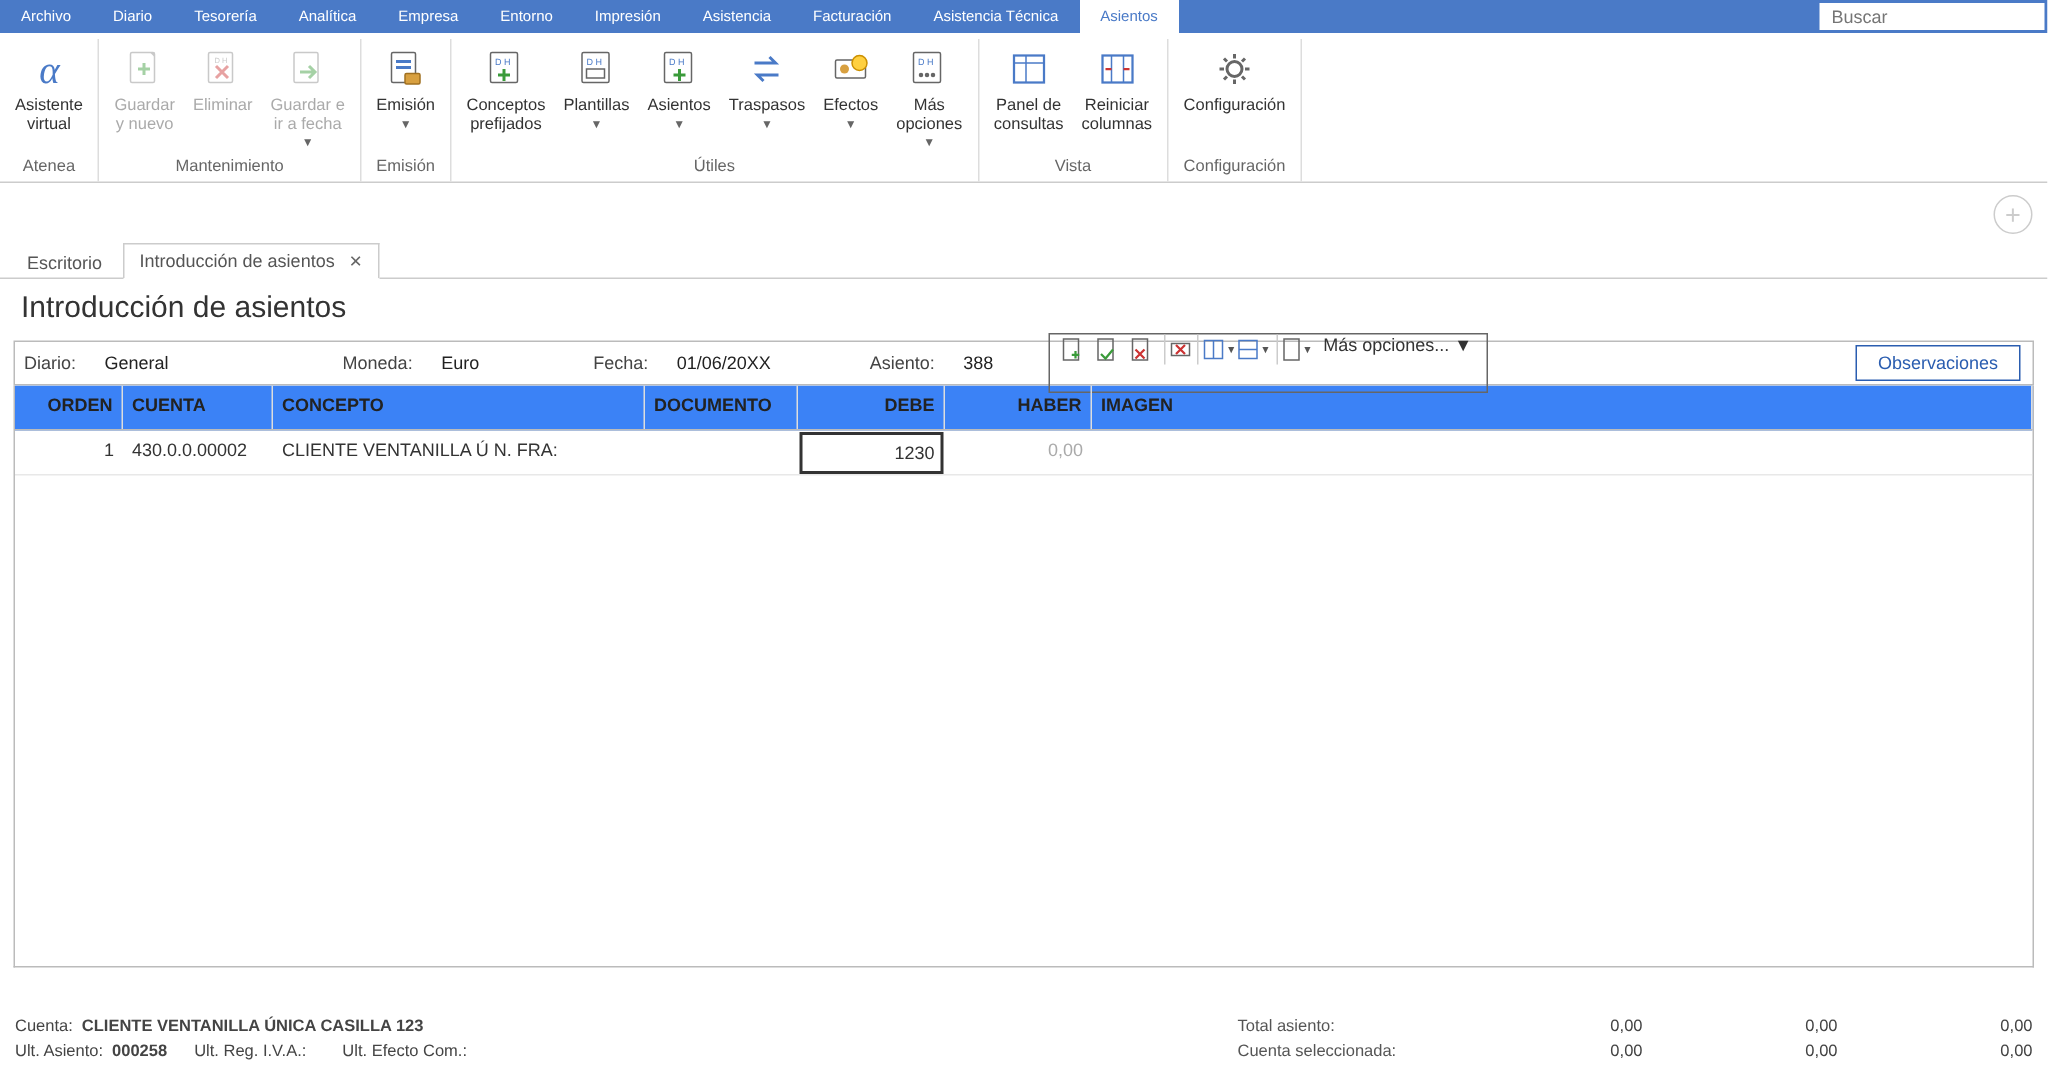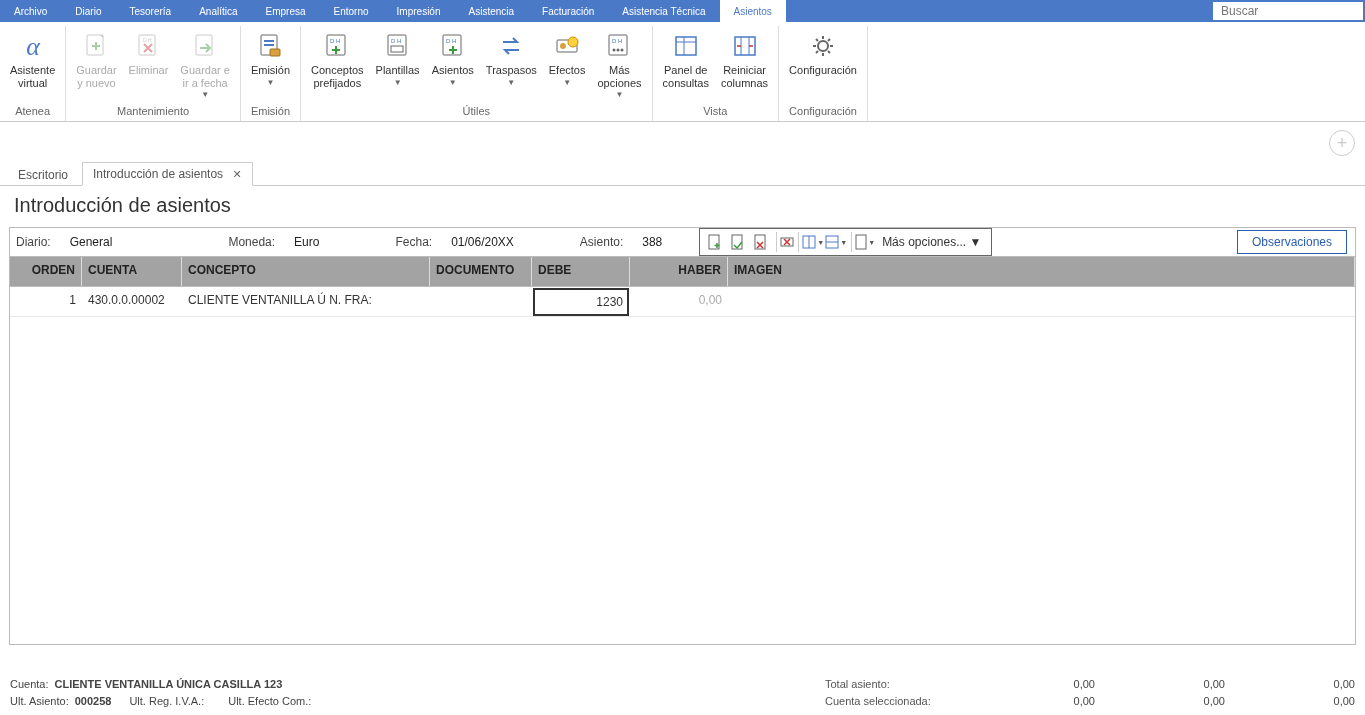--- a/index.html
+++ b/index.html
@@ -34,38 +34,38 @@
   .tabstrip .tab .close-x { margin-left:6px; color:#666; font-size:11px; cursor:pointer;}
 
   
   .page-title { font-size: 20px; padding: 8px 14px 10px; color:#333; }
 
   
   .infobar-wrap { padding: 0 9px;}
   .infobar { display:flex; align-items:center; border:1px solid #bbb; height:30px; padding:0 6px; gap:19px; }
   .infobar .lbl { color:#444; font-size:12px; }
   .infobar .val { font-weight:normal; color:#222; font-size:12px; margin-right:18px;}
-  .infobar .toolbar { border:1px solid #666; height:28px; display:flex; align-items:center; padding:0 4px; gap:1px;}
+  .infobar .toolbar { border:1px solid #666; height:40px; display:flex; padding:0 4px; gap:1px;}
   .infobar .tbtn { width:22px; height:20px; display:flex; align-items:center; justify-content:center; cursor:pointer; position:relative;}
   .infobar .tbtn.sep { border-left:1px solid #ccc; margin-left:3px; padding-left:3px; width:auto;}
   .infobar .tbtn .dd { font-size:7px; color:#555; margin-left:1px;}
   .infobar .more-opts { font-size:12px; color:#333; padding:0 6px; cursor:pointer;}
   .infobar .flex1 { flex:1;}
   .obs-btn { border:1px solid #2a5db0; color:#2a5db0; background:#fff; padding:4px 14px; font-size:12px; cursor:pointer; margin-right:2px;}
 
   
   .grid-wrap { padding: 0 9px; }
   .grid { border:1px solid #bbb; border-top:none; height:388px; overflow:hidden;}
-  .grid-header { display:flex; border-bottom:1px solid #bbb; background:#a3a3a3; height:30px;}
+  .grid-header { display:flex; border-bottom:1px solid #bbb; background:#3b82f6; height:30px;}
   .grid-header .gh { border-right:1px solid #ddd; padding:6px 6px; font-size:12px; color:#222; font-weight:bold;}
   .gh-orden{ width:72px; text-align:right;}
   .gh-cuenta{ width:100px;}
   .gh-concepto{ width:248px;}
   .gh-documento{ width:102px;}
-  .gh-debe{ width:98px; }
+  .gh-debe{ width:98px; text-align:right;}
   .gh-haber{ width:98px; text-align:right;}
   .gh-imagen{ flex:1; }
   .grid-row { display:flex; height:30px; align-items:stretch; border-bottom:1px solid #e8e8e8;}
   .grid-row .gc { padding:6px 6px; font-size:12px; }
   .gc-orden{ width:72px; text-align:right;}
   .gc-cuenta{ width:100px;}
   .gc-concepto{ width:248px;}
   .gc-documento{ width:102px;}
   .gc-debe{ width:98px; text-align:right;}
   .gc-haber{ width:98px; text-align:right; color:#aaa;}

